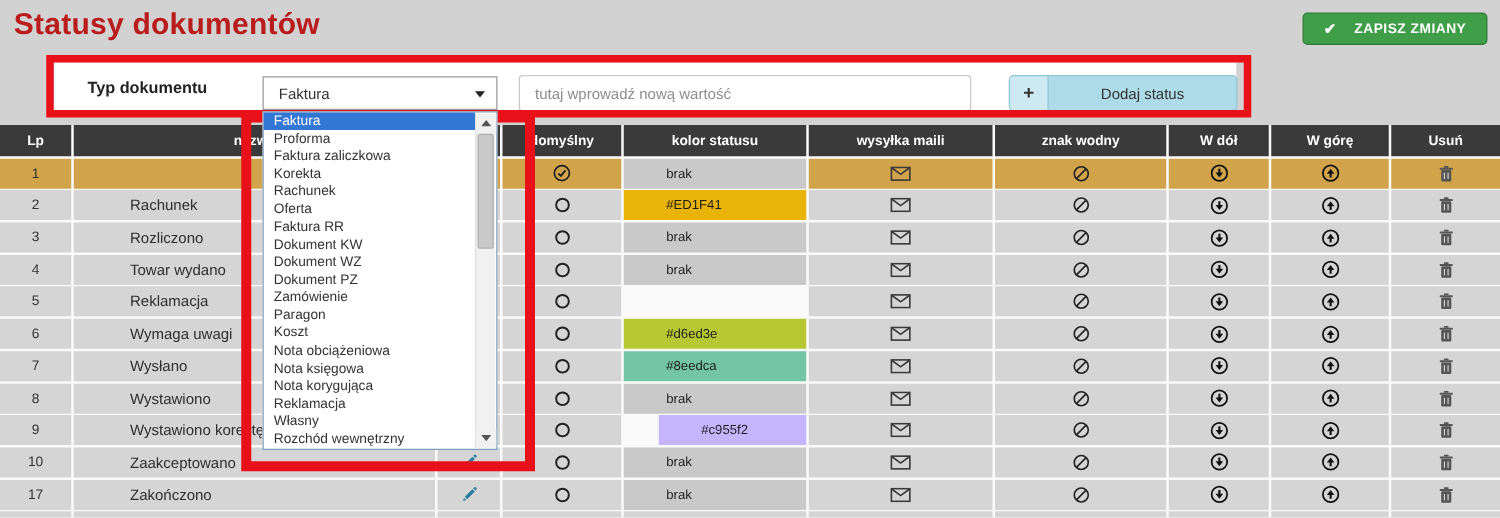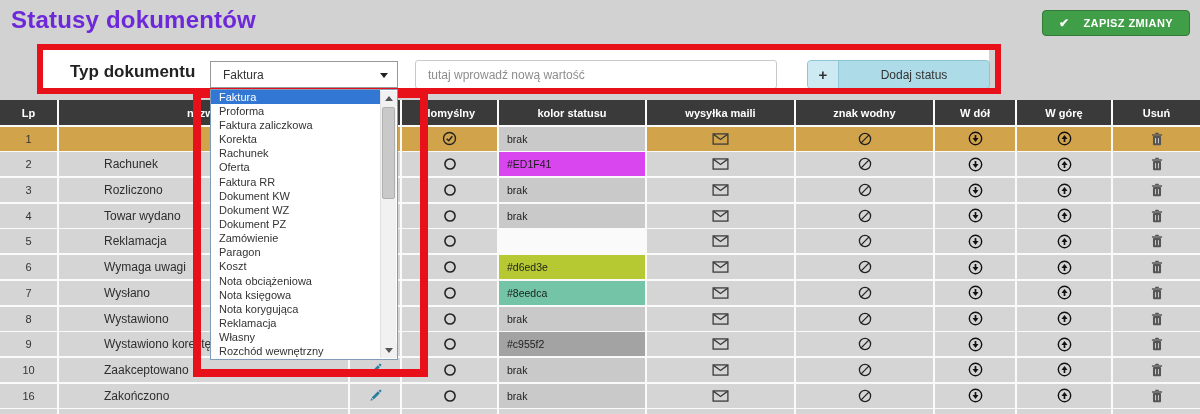--- a/index.html
+++ b/index.html
@@ -6,33 +6,33 @@
   html,body { width:1200px; height:414px; overflow:hidden; }
   body {
     position:relative;
     background:#d2d2d2;
     font-family:"Liberation Sans", sans-serif;
     color:#2c2c2c;
   }
   
   .page-title {
     position:absolute; left:11px; top:6px;
-    font-size:24px; font-weight:bold; color:#6d28d9; letter-spacing:.2px;
+    font-size:24px; font-weight:bold; color:#b91c1c; letter-spacing:.2px;
   }
   .save-btn {
     position:absolute; right:10px; top:10px; height:26px;
     background:#3f9e47; border:1px solid #337a39; border-radius:4px;
     color:#fff; font-size:11px; font-weight:bold; letter-spacing:.4px;
     display:flex; align-items:center; gap:14px; padding:0 16px; cursor:pointer;
     font-family:"Liberation Sans", sans-serif;
   }
   .save-btn .chk { font-size:12px; }
   
   .form-strip { position:absolute; left:43px; top:50px; width:946px; height:38px; background:#fff; }
-  .type-label { position:absolute; left:70px; top:62px; font-size:17px; font-weight:bold; color:#222; }
+  .type-label { position:absolute; left:70px; top:62px; font-size:13px; font-weight:bold; color:#222; }
   .select-closed {
     position:absolute; left:210px; top:61px; width:188px; height:27px;
     background:#fff; border:1px solid #999; display:flex; align-items:center;
     font-size:12px; color:#333; padding-left:12px; cursor:pointer;
   }
   .select-closed .caret {
     position:absolute; right:9px; top:11px; width:0; height:0;
     border-left:4px solid transparent; border-right:4px solid transparent;
     border-top:5px solid #222;
   }
@@ -64,21 +64,21 @@
     grid-template-columns:57px 289px 50px 95px 146px 147px 137px 80px 94px 87px;
     grid-template-rows:25px repeat(12, 24px);
     gap:1.7px 2px; background:#fafafa;
   }
   .cell {
     background:#d5d5d5; display:flex; align-items:center; justify-content:center;
     font-size:11px; color:#333; overflow:hidden;
   }
   .cell.head { background:#3a3a3a; color:#fff; font-weight:600; font-size:11px; }
   .cell.name { justify-content:flex-start; padding-left:45px; font-size:12px; color:#2e2e2e; }
-  .cell.colorcell { justify-content:flex-start; padding-left:8px; font-size:10.5px; color:#1d1d1d; }
+  .cell.colorcell { justify-content:flex-start; padding-left:34px; font-size:10.5px; color:#1d1d1d; }
   .cell.hl { background:#d1a44c; }
   .cell.clickable { cursor:pointer; }
   
   .dd-list {
     position:absolute; left:210px; top:89px; width:188px; height:271px;
     background:#fff; border:1px solid #7f9db9; z-index:6;
     display:flex; flex-direction:column; padding-right:17px;
   }
   .dd-item {
     flex:1; display:flex; align-items:center; padding-left:8px;
@@ -216,21 +216,21 @@
         </svg>
       </span>
     </div>
     <div class="cell clickable">
       <span class="icon">
         <svg width="14" height="14" viewBox="0 0 16 16">
           <circle cx="8" cy="8" r="5.8" fill="none" stroke="#222" stroke-width="1.8"></circle>
         </svg>
       </span>
     </div>
-    <div class="cell colorcell clickable" style="background: #d946ef;">#ED1F41</div>
+    <div class="cell colorcell clickable" style="background: #eab308;">#ED1F41</div>
     <div class="cell clickable">
       <span class="icon">
         <svg width="17" height="12" viewBox="0 0 18 13">
           <rect x="1" y="1" width="16" height="11" fill="none" stroke="#3a3a3a" stroke-width="1.4"></rect>
           <path d="M1.5 1.5 L9 7 L16.5 1.5" fill="none" stroke="#3a3a3a" stroke-width="1.4"></path>
         </svg>
       </span>
     </div>
     <div class="cell clickable">
       <span class="icon">
@@ -643,21 +643,21 @@
         </svg>
       </span>
     </div>
     <div class="cell clickable">
       <span class="icon">
         <svg width="14" height="14" viewBox="0 0 16 16">
           <circle cx="8" cy="8" r="5.8" fill="none" stroke="#222" stroke-width="1.8"></circle>
         </svg>
       </span>
     </div>
-    <div class="cell colorcell clickable" style="background: #a3a3a3;">#c955f2</div>
+    <div class="cell colorcell clickable" style="background: #c4b5fd; margin-left: 28px;">#c955f2</div>
     <div class="cell clickable">
       <span class="icon">
         <svg width="17" height="12" viewBox="0 0 18 13">
           <rect x="1" y="1" width="16" height="11" fill="none" stroke="#3a3a3a" stroke-width="1.4"></rect>
           <path d="M1.5 1.5 L9 7 L16.5 1.5" fill="none" stroke="#3a3a3a" stroke-width="1.4"></path>
         </svg>
       </span>
     </div>
     <div class="cell clickable">
       <span class="icon">
@@ -747,21 +747,21 @@
     <div class="cell clickable">
       <span class="icon">
         <svg width="12" height="14" viewBox="0 0 14 16">
           <rect x="2.3" y="4.6" width="9.4" height="10.6" rx="1" fill="#555"></rect>
           <rect x="1" y="2.4" width="12" height="1.8" rx=".5" fill="#555"></rect>
           <rect x="4.8" y="0.7" width="4.4" height="1.6" rx=".5" fill="#555"></rect>
           <path d="M5.3 7 V13 M8.7 7 V13" stroke="#d5d5d5" stroke-width="1.1" fill="none"></path>
         </svg>
       </span>
     </div>
-    <div class="cell ">16</div>
+    <div class="cell ">17</div>
     <div class="cell name">Zakończono</div>
     <div class="cell clickable">
       <span class="icon">
         <svg width="13" height="13" viewBox="0 0 14 14">
           <path fill="#2a7f9e" d="M1.6 12.6 L2.3 9.9 L4.3 11.9 Z"></path>
           <path fill="#2a7f9e" d="M3 9.1 L9.6 2.5 L11.7 4.6 L5.1 11.2 Z"></path>
           <path fill="#2a7f9e" d="M10.3 1.8 L11.1 1 Q12.1 .3 12.9 1.1 Q13.7 1.9 13 2.9 L12.4 3.9 Z"></path>
         </svg>
       </span>
     </div>

